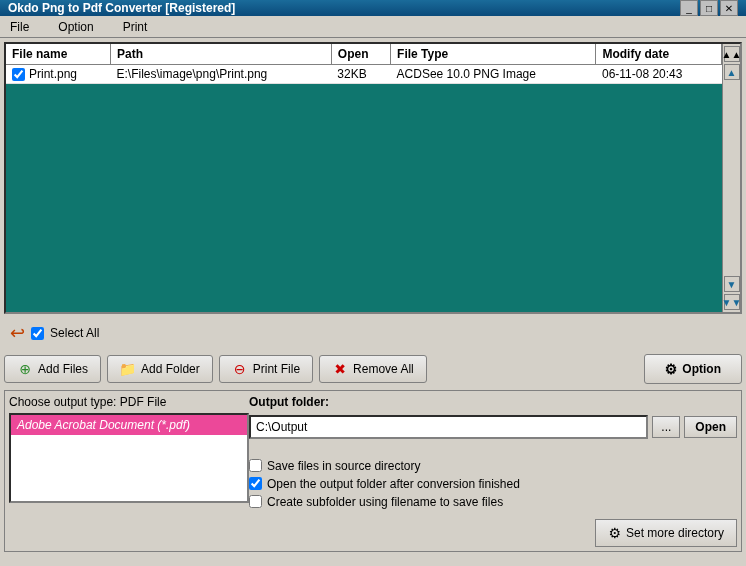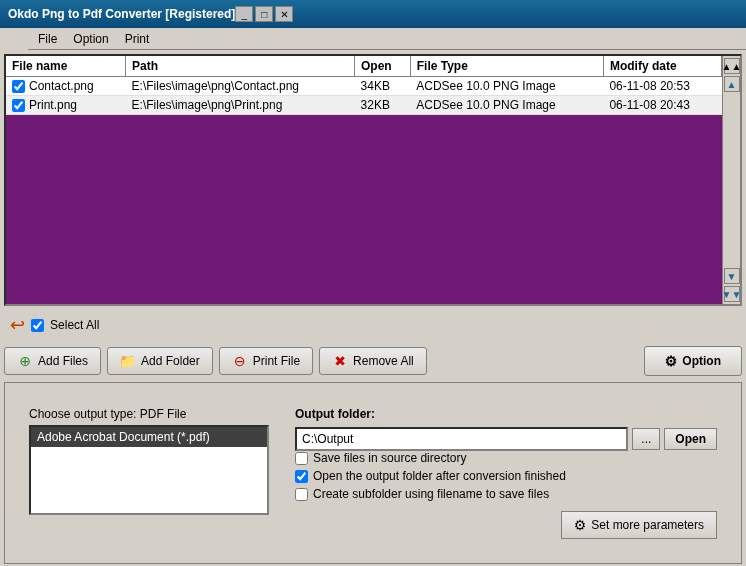--- a/index.html
+++ b/index.html
@@ -12,21 +12,22 @@
       overflow: hidden;
     }
 
     
     .title-bar {
       background: linear-gradient(to bottom, #1a6b9a, #0a4a7a);
       color: white;
       padding: 4px 8px;
       display: flex;
       align-items: center;
-      height: 28px;
+      justify-content: space-between;
+      height: 16px;
     }
     .title-bar-text {
       font-size: 12px;
       font-weight: bold;
     }
     .title-bar-controls {
       display: flex;
       gap: 2px;
     }
     .title-btn {
@@ -42,44 +43,43 @@
       color: #000;
     }
     .title-btn.close { background: #c0c0c0; }
 
     
     .menu-bar {
       background: #d4d0c8;
       border-bottom: 1px solid #808080;
       padding: 2px 4px;
       display: flex;
-      gap: 4px;
+      gap: 17px;
       height: 22px;
       align-items: center;
-      margin-left: 28px;
     }
     .menu-item {
       padding: 2px 6px;
       cursor: pointer;
       font-size: 12px;
     }
 
     
     .main-content {
       background: #d4d0c8;
       padding: 4px;
       height: calc(566px - 26px - 22px);
       display: flex;
       flex-direction: column;
       gap: 4px;
     }
 
     
     .file-list-container {
-      background: #701a75;
+      background: #0f766e;
       border: 2px inset #808080;
       flex: 1;
       display: flex;
       overflow: hidden;
       position: relative;
     }
     .file-table-wrapper {
       flex: 1;
       overflow: hidden;
     }
@@ -188,24 +188,24 @@
       justify-content: center;
       font-size: 14px;
     }
     .icon-green { color: #2a8a2a; }
     .icon-orange { color: #d08000; }
     .icon-red { color: #cc0000; }
 
     
     .bottom-panel {
       display: flex;
-      gap: 26px;
-      border: 1px solid #808080;
-      background: #d4d0c8;
-      padding: 24px;
+      gap: 0;
+      border: 1px solid #808080;
+      background: #d4d0c8;
+      padding: 4px;
     }
 
     
     .output-type-section {
       width: 240px;
     }
     .section-label {
       font-size: 12px;
       margin-bottom: 4px;
     }
@@ -214,38 +214,39 @@
       background: white;
       height: 90px;
       overflow-y: auto;
     }
     .output-type-item {
       padding: 3px 6px;
       cursor: pointer;
       font-size: 12px;
     }
     .output-type-item.selected {
-      background: #404040;
+      background: #ec4899;
       color: white;
+      font-style: italic;
     }
 
     
     .output-folder-section {
       flex: 1;
     }
     .output-folder-label {
       font-size: 12px;
       font-weight: bold;
       margin-bottom: 6px;
     }
     .folder-row {
       display: flex;
       align-items: center;
       gap: 4px;
-      margin-bottom: 0;
+      margin-bottom: 20px;
     }
     .folder-input {
       flex: 1;
       padding: 3px 5px;
       border: 2px inset #808080;
       background: white;
       font-size: 12px;
     }
     .browse-btn {
       padding: 3px 8px;
@@ -257,21 +258,21 @@
     .open-btn {
       padding: 3px 10px;
       border: 1px solid #808080;
       background: linear-gradient(to bottom, #ececec, #d4d0c8);
       cursor: pointer;
       font-size: 12px;
       font-weight: bold;
     }
     .checkbox-row {
       display: flex;
-      align-items: center;
+      align-items: flex-start;
       gap: 5px;
       margin-bottom: 4px;
       font-size: 12px;
     }
     .params-btn {
       margin-top: 6px;
       padding: 5px 12px;
       border: 1px solid #808080;
       background: linear-gradient(to bottom, #ececec, #d4d0c8);
       cursor: pointer;
@@ -313,32 +314,20 @@
         <thead>
           <tr>
             <th>File name</th>
             <th>Path</th>
             <th>Open</th>
             <th>File Type</th>
             <th>Modify date</th>
           </tr>
         </thead>
         <tbody id="file-table-body">
-        <tr>
-      <td>
-        <div class="checkbox-cell">
-          <input type="checkbox" class="file-checkbox" checked="" style="">
-          <span>Contact.png</span>
-        </div>
-      </td>
-      <td>E:\Files\image\png\Contact.png</td>
-      <td>34KB</td>
-      <td>ACDSee 10.0 PNG Image</td>
-      <td>06-11-08 20:53</td>
-    </tr>
             <tr>
       <td>
         <div class="checkbox-cell">
           <input type="checkbox" class="file-checkbox" checked="" style="">
           <span>Print.png</span>
         </div>
       </td>
       <td>E:\Files\image\png\Print.png</td>
       <td>32KB</td>
       <td>ACDSee 10.0 PNG Image</td>
@@ -415,19 +404,19 @@
     </div>
           <div class="checkbox-row">
       <input type="checkbox" id="cb1" style="">
       <label for="cb1">Create subfolder using filename to save files</label>
     </div>
         </div>
 
       <div style="display:flex; justify-content: flex-end; margin-top: 4px;">
         <button class="params-btn">
           <span class="gear-icon">⚙</span>
-          <span>Set more parameters</span>
+          <span>Set more directory</span>
         </button>
       </div>
     </div>
   </div>
 
 </div>
 
 </body></html>

